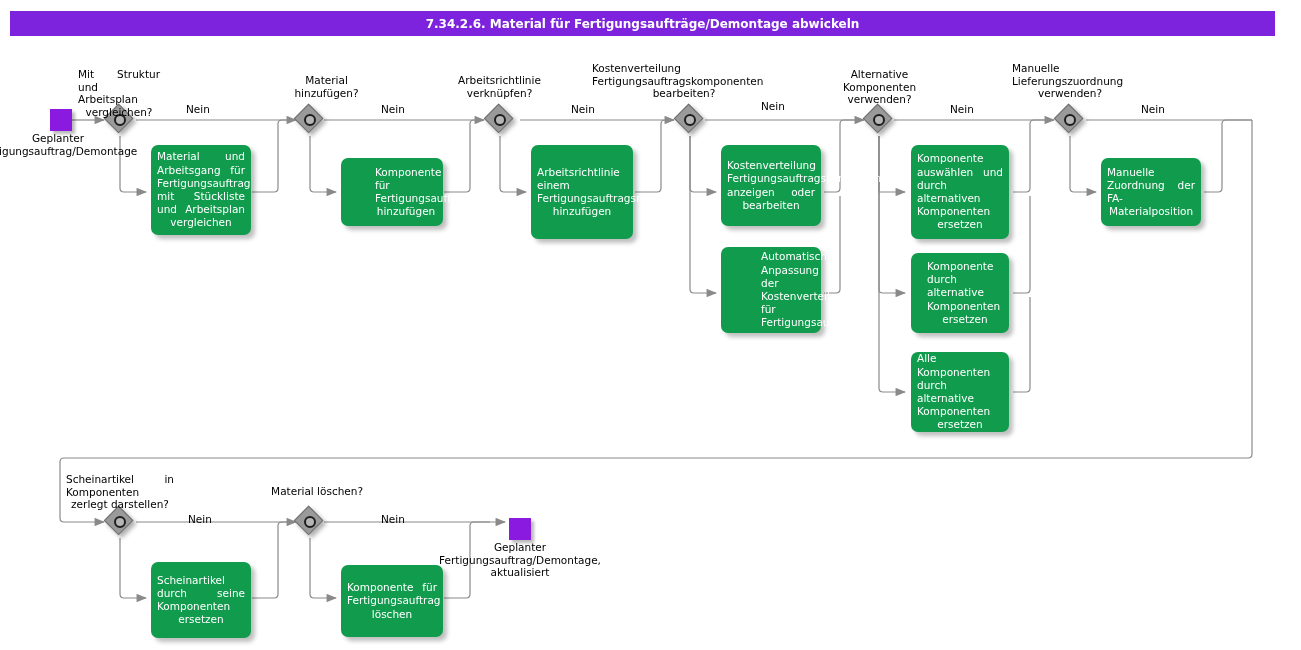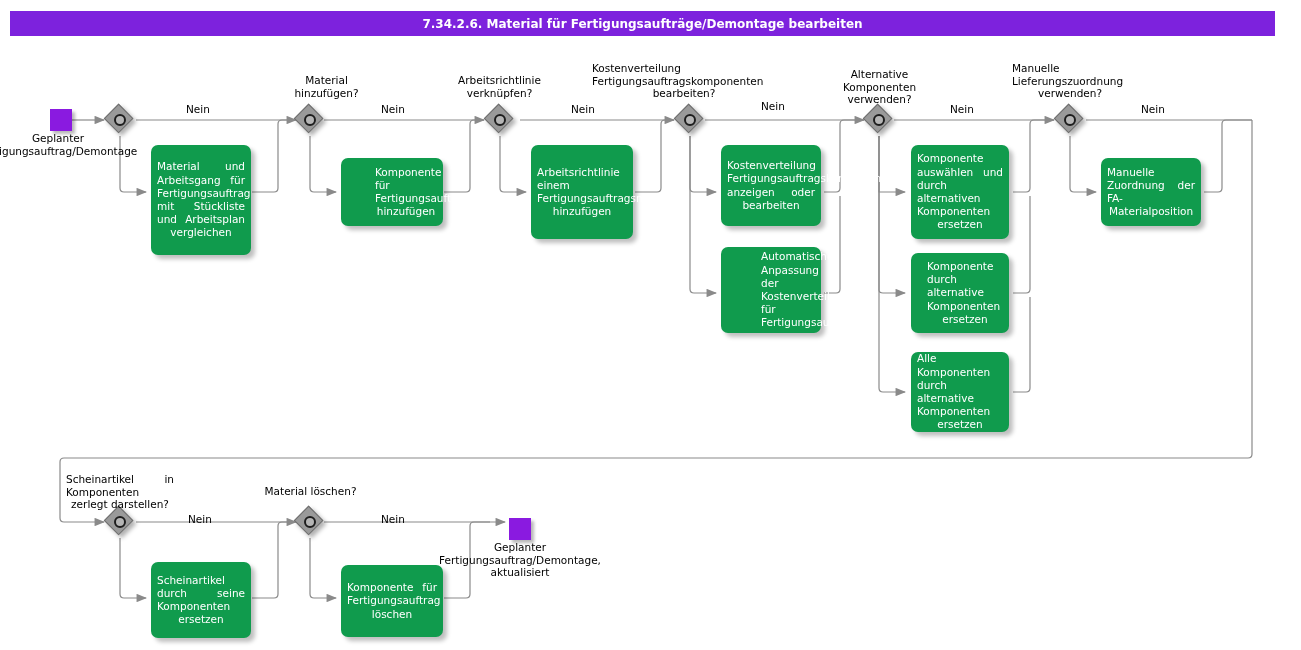--- a/index.html
+++ b/index.html
@@ -58,21 +58,21 @@
   .lbl.just{text-align:justify;text-align-last:center;}
   .nein{
     position:absolute;color:#000000;font-size:10.5px;line-height:12.6px;margin-left:48px;
   }
 </style>
 </head>
 <body>
 
 <div id="canvas">
 
-  <div class="titlebar">7.34.2.6. Material für Fertigungsaufträge/Demontage bearbeiten</div>
+  <div class="titlebar">7.34.2.6. Material für Fertigungsaufträge/Demontage abwickeln</div>
 
   <svg id="wires" viewBox="0 0 1301 650" xmlns="http://www.w3.org/2000/svg">
     <defs>
       <marker id="ah" viewBox="0 0 10 8" refX="9" refY="4" markerWidth="9" markerHeight="7" orient="auto-start-reverse">
         <path d="M0,0 L10,4 L0,8 z" fill="#8a8a8a"></path>
       </marker>
     </defs>
     <g fill="none" stroke="#8a8a8a" stroke-width="1.2" stroke-linejoin="round">
 
       <path d="M72,120 L104,120" marker-end="url(#ah)"></path>
@@ -128,20 +128,21 @@
 
   <div class="term" style="left:509px;top:518px;"></div>
   <div class="lbl" style="left:430px;top:541px;width:180px;">Geplanter
 Fertigungsauftrag/Demontage,
 aktualisiert</div>
 
   <div class="dec" style="left:105px;top:105px;">
     <div class="dia"></div>
     <div class="circ"></div>
   </div>
+  <div class="lbl just" style="left:78px;top:68px;width:82px;">Mit Struktur und Arbeitsplan vergleichen?</div>
   <div class="nein" style="left:138px;top:103px;">Nein</div>
 
   <div class="dec" style="left:295px;top:105px;">
     <div class="dia"></div>
     <div class="circ"></div>
   </div>
   <div class="lbl" style="left:274px;top:74px;width:105px;">Material hinzufügen?</div>
   <div class="nein" style="left:333px;top:103px;">Nein</div>
 
   <div class="dec" style="left:485px;top:105px;">
@@ -176,24 +177,24 @@
     <div class="dia"></div>
     <div class="circ"></div>
   </div>
   <div class="lbl just" style="left:66px;top:473px;width:108px;">Scheinartikel in Komponenten zerlegt darstellen?</div>
   <div class="nein" style="left:140px;top:513px;">Nein</div>
 
   <div class="dec" style="left:295px;top:507px;">
     <div class="dia"></div>
     <div class="circ"></div>
   </div>
-  <div class="lbl" style="left:258px;top:485px;width:105px;">Material löschen?</div>
+  <div class="lbl" style="left:258px;top:485px;width:105px;text-align:right;">Material löschen?</div>
   <div class="nein" style="left:333px;top:513px;">Nein</div>
 
-  <div class="act" style="left:151px;top:145px;width:100px;height:110px;">
+  <div class="act" style="left:151px;top:145px;width:100px;height:90px;">
     <span>Material und Arbeitsgang für Fertigungsauftrag mit Stückliste und Arbeitsplan vergleichen</span>
   </div>
 
   <div class="act" style="left:341px;top:158px;width:102px;height:68px;padding-left:34px;">
     <span>Komponente für Fertigungsauftrag hinzufügen</span>
   </div>
 
   <div class="act" style="left:531px;top:145px;width:102px;height:94px;">
     <span>Arbeitsrichtlinie einem Fertigungsauftragsmaterial hinzufügen</span>
   </div>

